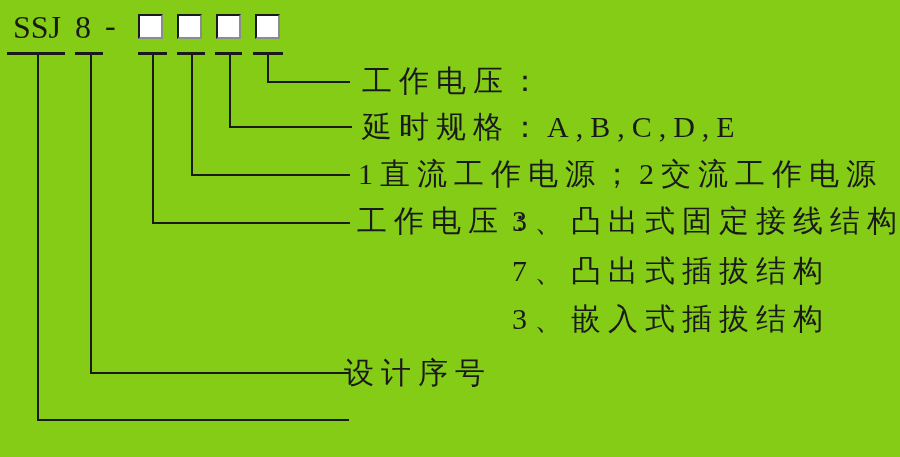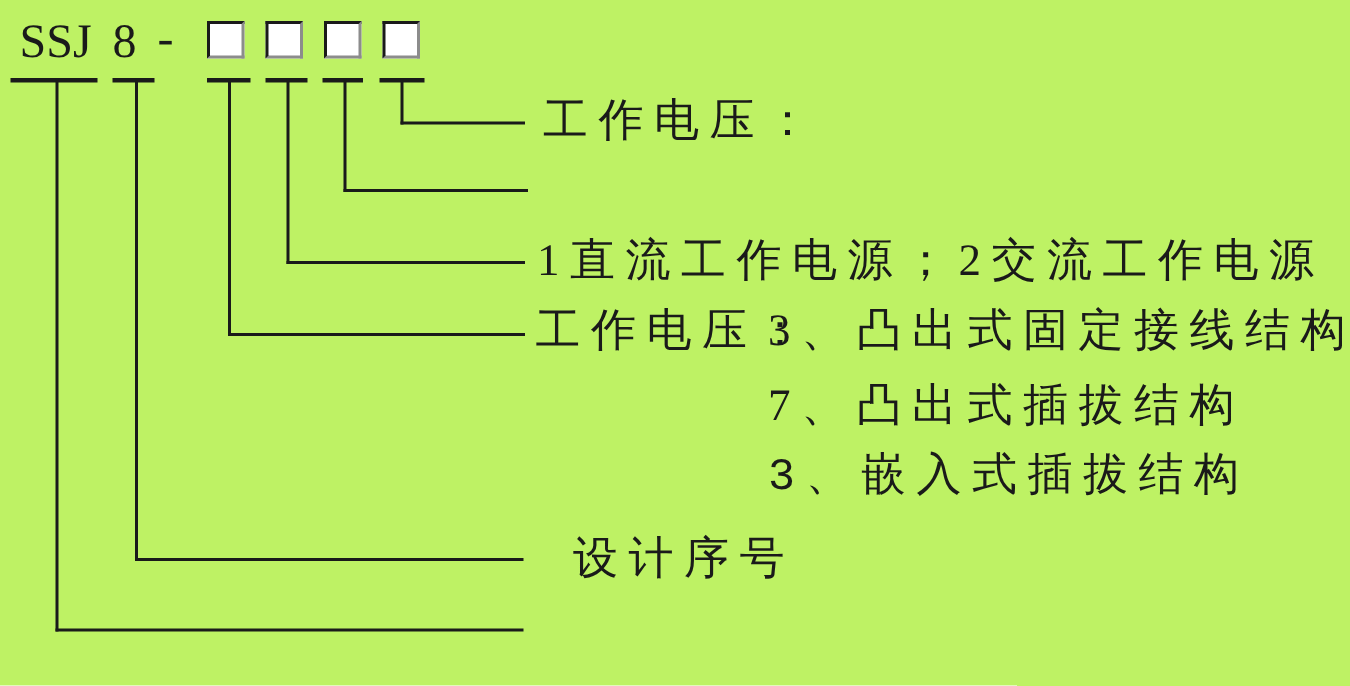--- a/index.html
+++ b/index.html
@@ -1,19 +1,19 @@
 <!DOCTYPE html>
 <html><head>
 <meta charset="utf-8">
 <style>
   html,body{margin:0;padding:0;background:#ffffff;}
   #stage{
     position:relative;
     width:900px;height:457px;
-    background:#bef264;
+    background:#84cc16;
     font-family:"Liberation Serif","DejaVu Serif",serif;
     color:#1a1a1a;
     overflow:hidden;
   }
   
   .code-text{
     position:absolute;
     font-size:32px;
     line-height:32px;
     font-family:"Liberation Serif","DejaVu Serif",serif;
@@ -88,20 +88,21 @@
   <div class="vline" style="left:267px;top:53px;height:30px;"></div>
 
   <div class="hline" style="left:267px;top:81px;width:83px;"></div>
   <div class="hline" style="left:229px;top:126px;width:123px;"></div>
   <div class="hline" style="left:191px;top:174px;width:159px;"></div>
   <div class="hline" style="left:152px;top:222px;width:198px;"></div>
   <div class="hline" style="left:90px;top:372px;width:259px;"></div>
   <div class="hline" style="left:37px;top:419px;width:312px;"></div>
 
   <div class="label" style="left:362px;top:68px;">工作电压：</div>
+  <div class="label" style="left:362px;top:114px;">延时规格：A,B,C,D,E</div>
   <div class="label" style="left:358px;top:161px;font-family:Liberation Serif, serif;">1直流工作电源；2交流工作电源</div>
   <div class="label" style="left:357px;top:208px;">工作电压：</div>
   <div class="label" style="left:512px;top:208px;">3、凸出式固定接线结构</div>
   <div class="label" style="left:512px;top:258px;">7、凸出式插拔结构</div>
-  <div class="label" style="left:512px;top:306px;font-family:Liberation Mono, monospace;">3、嵌入式插拔结构</div>
-  <div class="label" style="left:382px;top:360px;font-family:Liberation Serif, serif;">设计序号</div>
+  <div class="label" style="left:512px;top:306px;">3、嵌入式插拔结构</div>
+  <div class="label" style="left:344px;top:360px;font-family:Liberation Serif, serif;">设计序号</div>
 
 </div>
 
 </body></html>

